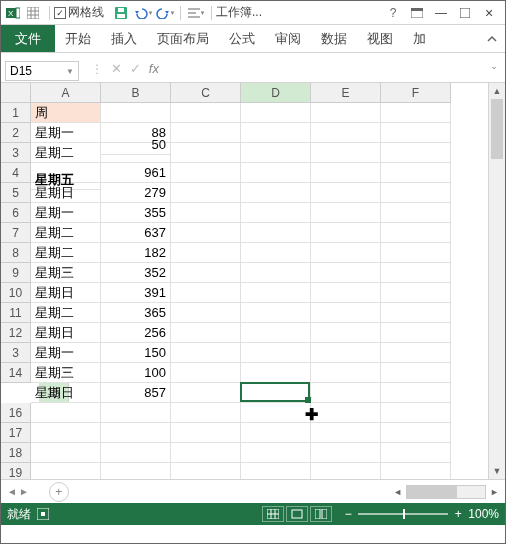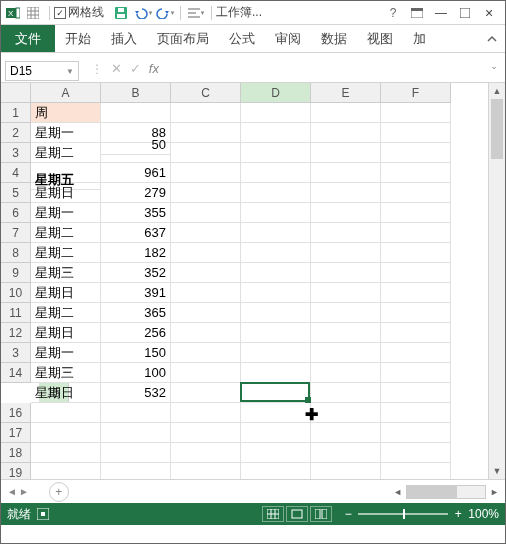--- a/index.html
+++ b/index.html
@@ -343,21 +343,21 @@
           <div class="cell num" style="left: 70px; top: 180px; width: 70px;">391</div>
           <div class="cell txt" style="left: 0px; top: 200px; width: 70px;">星期二</div>
           <div class="cell num" style="left: 70px; top: 200px; width: 70px;">365</div>
           <div class="cell txt" style="left: 0px; top: 220px; width: 70px;">星期日</div>
           <div class="cell num" style="left: 70px; top: 220px; width: 70px;">256</div>
           <div class="cell txt" style="left: 0px; top: 240px; width: 70px;">星期一</div>
           <div class="cell num" style="left: 70px; top: 240px; width: 70px;">150</div>
           <div class="cell txt" style="left: 0px; top: 260px; width: 70px;">星期三</div>
           <div class="cell num" style="left: 70px; top: 260px; width: 70px;">100</div>
           <div class="cell txt" style="left: 0px; top: 280px; width: 70px;">星期日</div>
-          <div class="cell num" style="left: 70px; top: 280px; width: 70px;">532</div>
+          <div class="cell num" style="left: 70px; top: 280px; width: 70px;">857</div>
           <div class="active-cell" style="left: 209px; top: 279px; width: 70px; height: 20px;">
             <div class="handle"></div>
           </div>
           <div class="cursor-plus" style="left: 274px; top: 302px;">✚</div>
         </div>
     </div>
   </div>
   <div class="vscroll">
     <div class="arr">▲</div>
     <div class="track">

